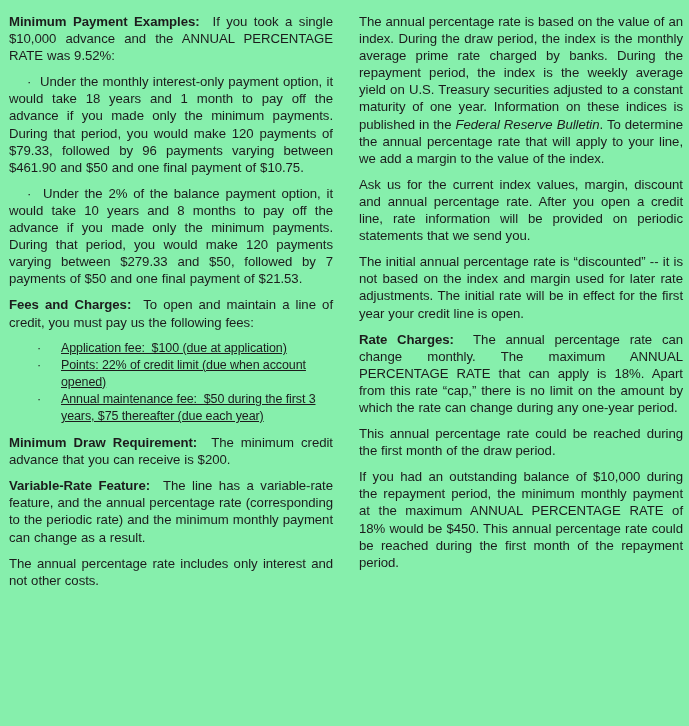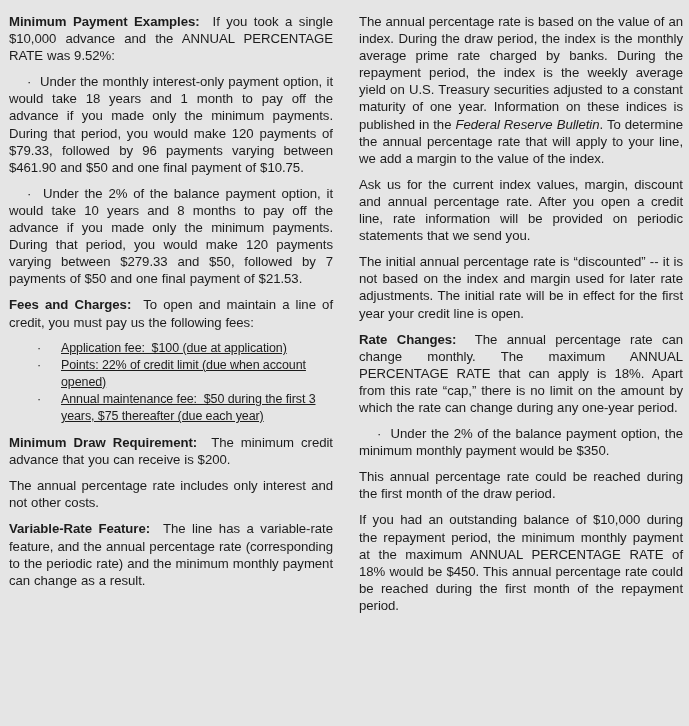--- a/index.html
+++ b/index.html
@@ -15,21 +15,21 @@
     color: #1c1c1c;
   }
   .page {
     box-sizing: border-box;
     width: 689px;
     height: 726px;
     padding: 13px 7px 0 9px;
     display: flex;
     gap: 26px;
     overflow: hidden;
-    background: #e5e5e5;
+    background: #86efac;
   }
   .col {
     width: 324px;
     flex: 0 0 324px;
   }
   .para {
     margin: 0 0 9px 0;
     font-size: 13.2px;
     line-height: 17.1px;
     text-align: justify;
@@ -75,25 +75,24 @@
         <div class="fee-item">
           <span class="fee-bullet">·</span>
           <span class="fee-text">Points: 22% of credit limit (due when account opened)</span>
         </div>
         <div class="fee-item">
           <span class="fee-bullet">·</span>
           <span class="fee-text">Annual maintenance fee:&nbsp; $50 during the first 3 years, $75 thereafter (due each year)</span>
         </div>
       </div>
       <p class="para"><span class="b">Minimum Draw Requirement:</span><span>&nbsp; The minimum credit advance that you can receive is $200.</span></p>
+      <p class="para"><span class="b">Variable-Rate Feature:</span><span>&nbsp; The line has a variable-rate feature, and the annual percentage rate (corresponding to the periodic rate) and the minimum monthly payment can change as a result.</span></p>
       <p class="para"><span>The annual percentage rate includes only interest and not other costs.</span></p>
-      <p class="para"><span class="b">Variable-Rate Feature:</span><span>&nbsp; The line has a variable-rate feature, and the annual percentage rate (corresponding to the periodic rate) and the minimum monthly payment can change as a result.</span></p>
     </div>
   <div class="col">
       <p class="para"><span>The annual percentage rate is based on the value of an index. During the draw period, the index is the monthly average prime rate charged by banks. During the repayment period, the index is the weekly average yield on U.S. Treasury securities adjusted to a constant maturity of one year. Information on these indices is published in the </span><span class="i">Federal Reserve Bulletin</span><span>. To determine the annual percentage rate that will apply to your line, we add a margin to the value of the index.</span></p>
       <p class="para"><span>Ask us for the current index values, margin, discount and annual percentage rate. After you open a credit line, rate information will be provided on periodic statements that we send you.</span></p>
       <p class="para"><span>The initial annual percentage rate is “discounted” -- it is not based on the index and margin used for later rate adjustments. The initial rate will be in effect for the first year your credit line is open.</span></p>
-      <p class="para"><span class="b">Rate Changes:</span><span>&nbsp; The annual percentage rate can change monthly. The maximum ANNUAL PERCENTAGE RATE that can apply is 18%. Apart from this rate “cap,” there is no limit on the amount by which the rate can change during any one-year period.</span></p>
-      <p class="para bullet"><span>·</span>&nbsp;&nbsp;<span>Under the 2% of the balance payment option, the minimum monthly payment would be $350.</span></p>
+      <p class="para"><span class="b">Rate Charges:</span><span>&nbsp; The annual percentage rate can change monthly. The maximum ANNUAL PERCENTAGE RATE that can apply is 18%. Apart from this rate “cap,” there is no limit on the amount by which the rate can change during any one-year period.</span></p>
       <p class="para"><span>This annual percentage rate could be reached during the first month of the draw period.</span></p>
       <p class="para"><span>If you had an outstanding balance of $10,000 during the repayment period, the minimum monthly payment at the maximum ANNUAL PERCENTAGE RATE of 18% would be $450. This annual percentage rate could be reached during the first month of the repayment period.</span></p>
     </div>
 </div>
 
 </body></html>

